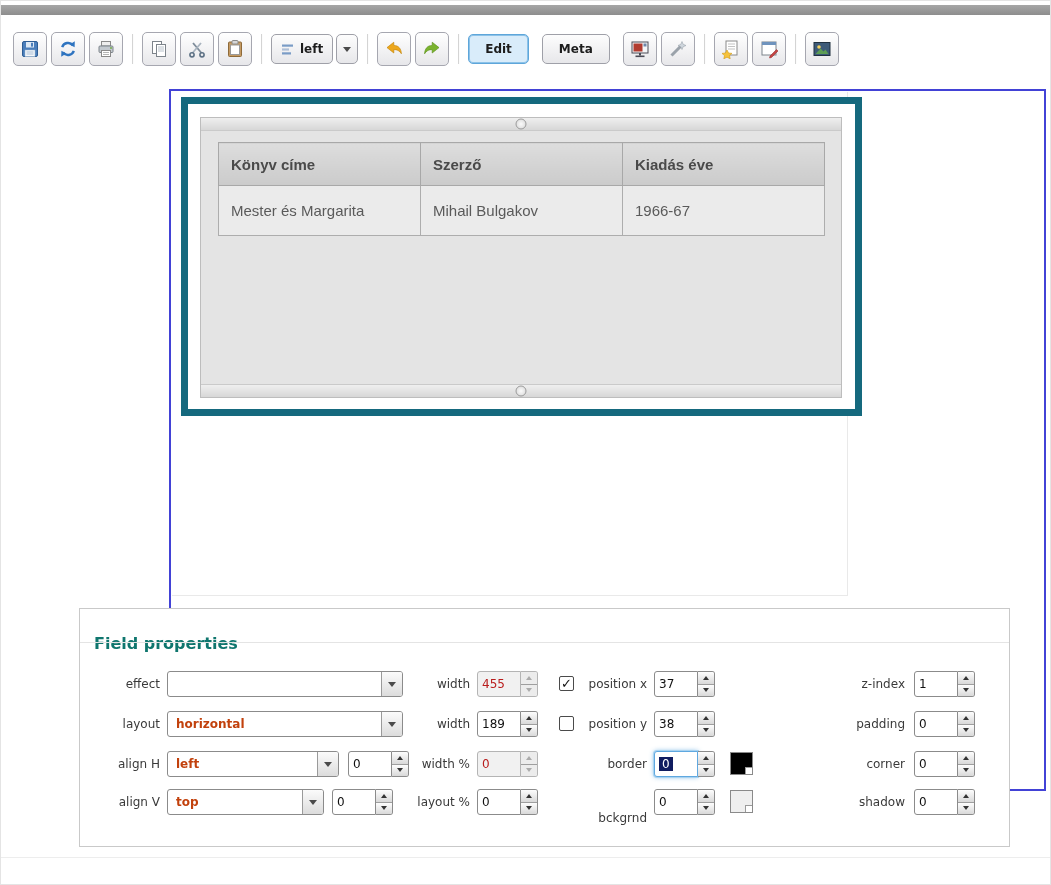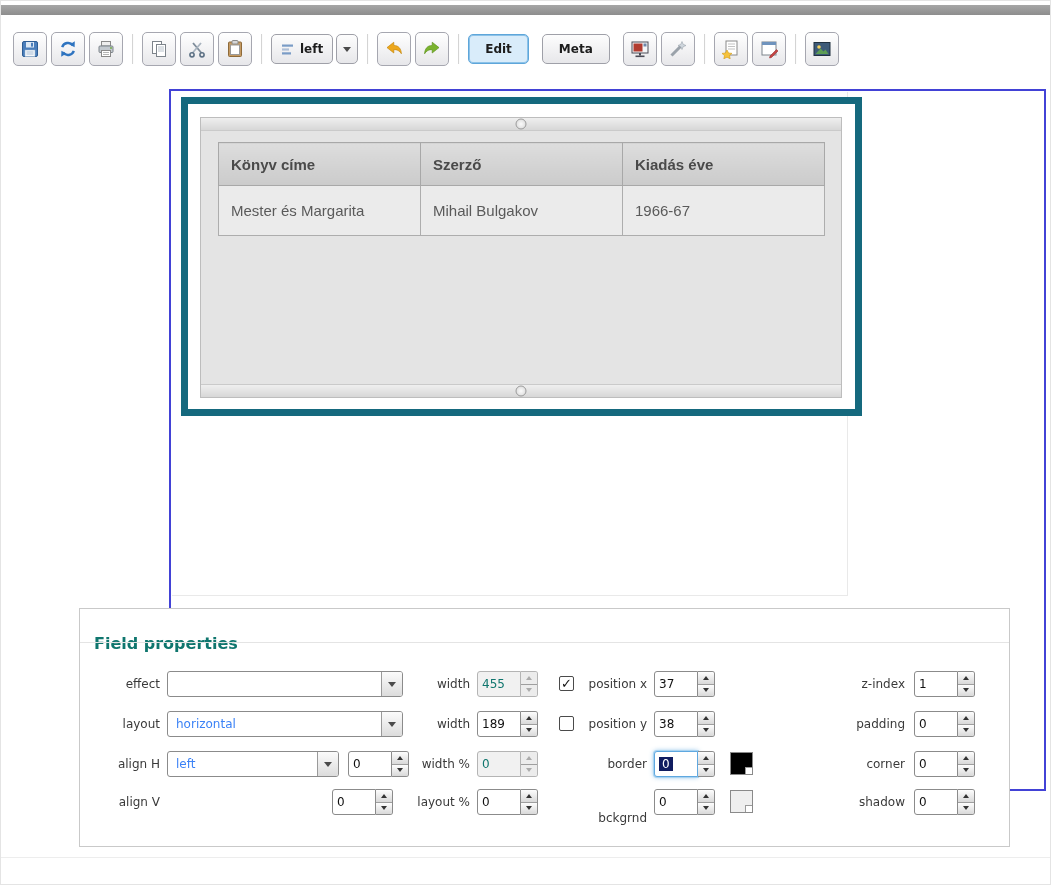--- a/index.html
+++ b/index.html
@@ -48,36 +48,36 @@
                  color:#4a4a4a;text-align:left;padding:0 12px;font-weight:bold;margin-left:18px;}
   .book-table td{width:202px;height:50px;border:1px solid #adadad;background:#ebebeb;color:#5a5a5a;padding:0 12px;}
 
   
   .props{position:absolute;left:78px;top:607px;width:931px;height:239px;background:#fff;border:1px solid #c9c9c9;z-index:5;}
   .props-title{position:absolute;left:14px;top:9px;font-size:16px;font-weight:bold;color:#0f766e;margin-top:16px;}
   .props-sep{position:absolute;left:0;top:33px;width:100%;height:1px;background:#e4e4e4;}
   .flabel{position:absolute;height:26px;line-height:26px;font-size:12px;color:#3a3a3a;text-align:right;}
 
   .combo{position:absolute;height:26px;display:flex;border:1px solid #8b8b8b;border-radius:3px;background:#fff;overflow:hidden;cursor:pointer;}
-  .combo-value{flex:1;display:flex;align-items:center;padding:0 8px;font-size:12px;font-weight:normal;color:#3b82f6;}
+  .combo-value{flex:1;display:flex;align-items:center;padding:0 8px;font-size:12px;font-weight:bold;color:#c2410c;}
   .combo-btn{width:21px;border-left:1px solid #9a9a9a;background:linear-gradient(#fbfbfb,#dcdcdc);
              display:flex;align-items:center;justify-content:center;}
 
   .spinner{position:absolute;display:flex;height:26px;}
   .spin-field{width:44px;border:1px solid #8b8b8b;border-radius:3px 0 0 3px;background:#fff;display:flex;
               align-items:center;padding:0 4px;font-size:12px;color:#111;cursor:text;}
   .spin-btns{width:17px;border:1px solid #8b8b8b;border-left:none;border-radius:0 3px 3px 0;display:flex;
              flex-direction:column;overflow:hidden;}
   .sb{flex:1;display:flex;align-items:center;justify-content:center;background:linear-gradient(#fdfdfd,#d9d9d9);
       border-bottom:1px solid #9e9e9e;cursor:pointer;}
   .sb:last-child{border-bottom:none;}
   .tri{display:block;width:0;height:0;border-left:3.5px solid transparent;border-right:3.5px solid transparent;}
   .tri.up{border-bottom:4.5px solid #333;}
   .tri.down{border-top:4.5px solid #333;}
-  .spinner.disabled .spin-field{background:#f1f1f1;color:#0f766e;border-color:#b4b4b4;}
+  .spinner.disabled .spin-field{background:#f1f1f1;color:#b91c1c;border-color:#b4b4b4;}
   .spinner.disabled .spin-btns{border-color:#b4b4b4;}
   .spinner.disabled .sb{background:#ececec;}
   .spinner.disabled .tri.up{border-bottom-color:#ababab;}
   .spinner.disabled .tri.down{border-top-color:#ababab;}
   .spinner.focused .spin-field{border-color:#5fa8e0;box-shadow:0 0 0 1px #a9d3f1,0 0 5px rgba(95,168,224,.85);}
   .spinner.focused .spin-field span{background:#101c60;color:#fff;padding:0 3px;}
 
   .cbx{position:absolute;width:15px;height:15px;background:#fff;border:1px solid #4a4a4a;border-radius:2px;cursor:pointer;}
   .cbx.checked::after{content:"\2713";display:block;font-size:13px;font-weight:bold;color:#101010;line-height:14px;text-align:center;}
 
@@ -292,20 +292,26 @@
       </div>
     <div class="spin-btns">
         <div class="sb">
           <i class="tri up"></i>
         </div>
         <div class="sb">
           <i class="tri down"></i>
         </div>
       </div>
   </div>
+  <div class="combo" style="left:87px;top:180px;width:157px">
+    <span class="combo-value">top</span>
+    <span class="combo-btn">
+        <span class="chev"></span>
+      </span>
+  </div>
   <div class="spinner" style="left:252px;top:180px">
     <div class="spin-field">
         <span>0</span>
       </div>
     <div class="spin-btns">
         <div class="sb">
           <i class="tri up"></i>
         </div>
         <div class="sb">
           <i class="tri down"></i>

